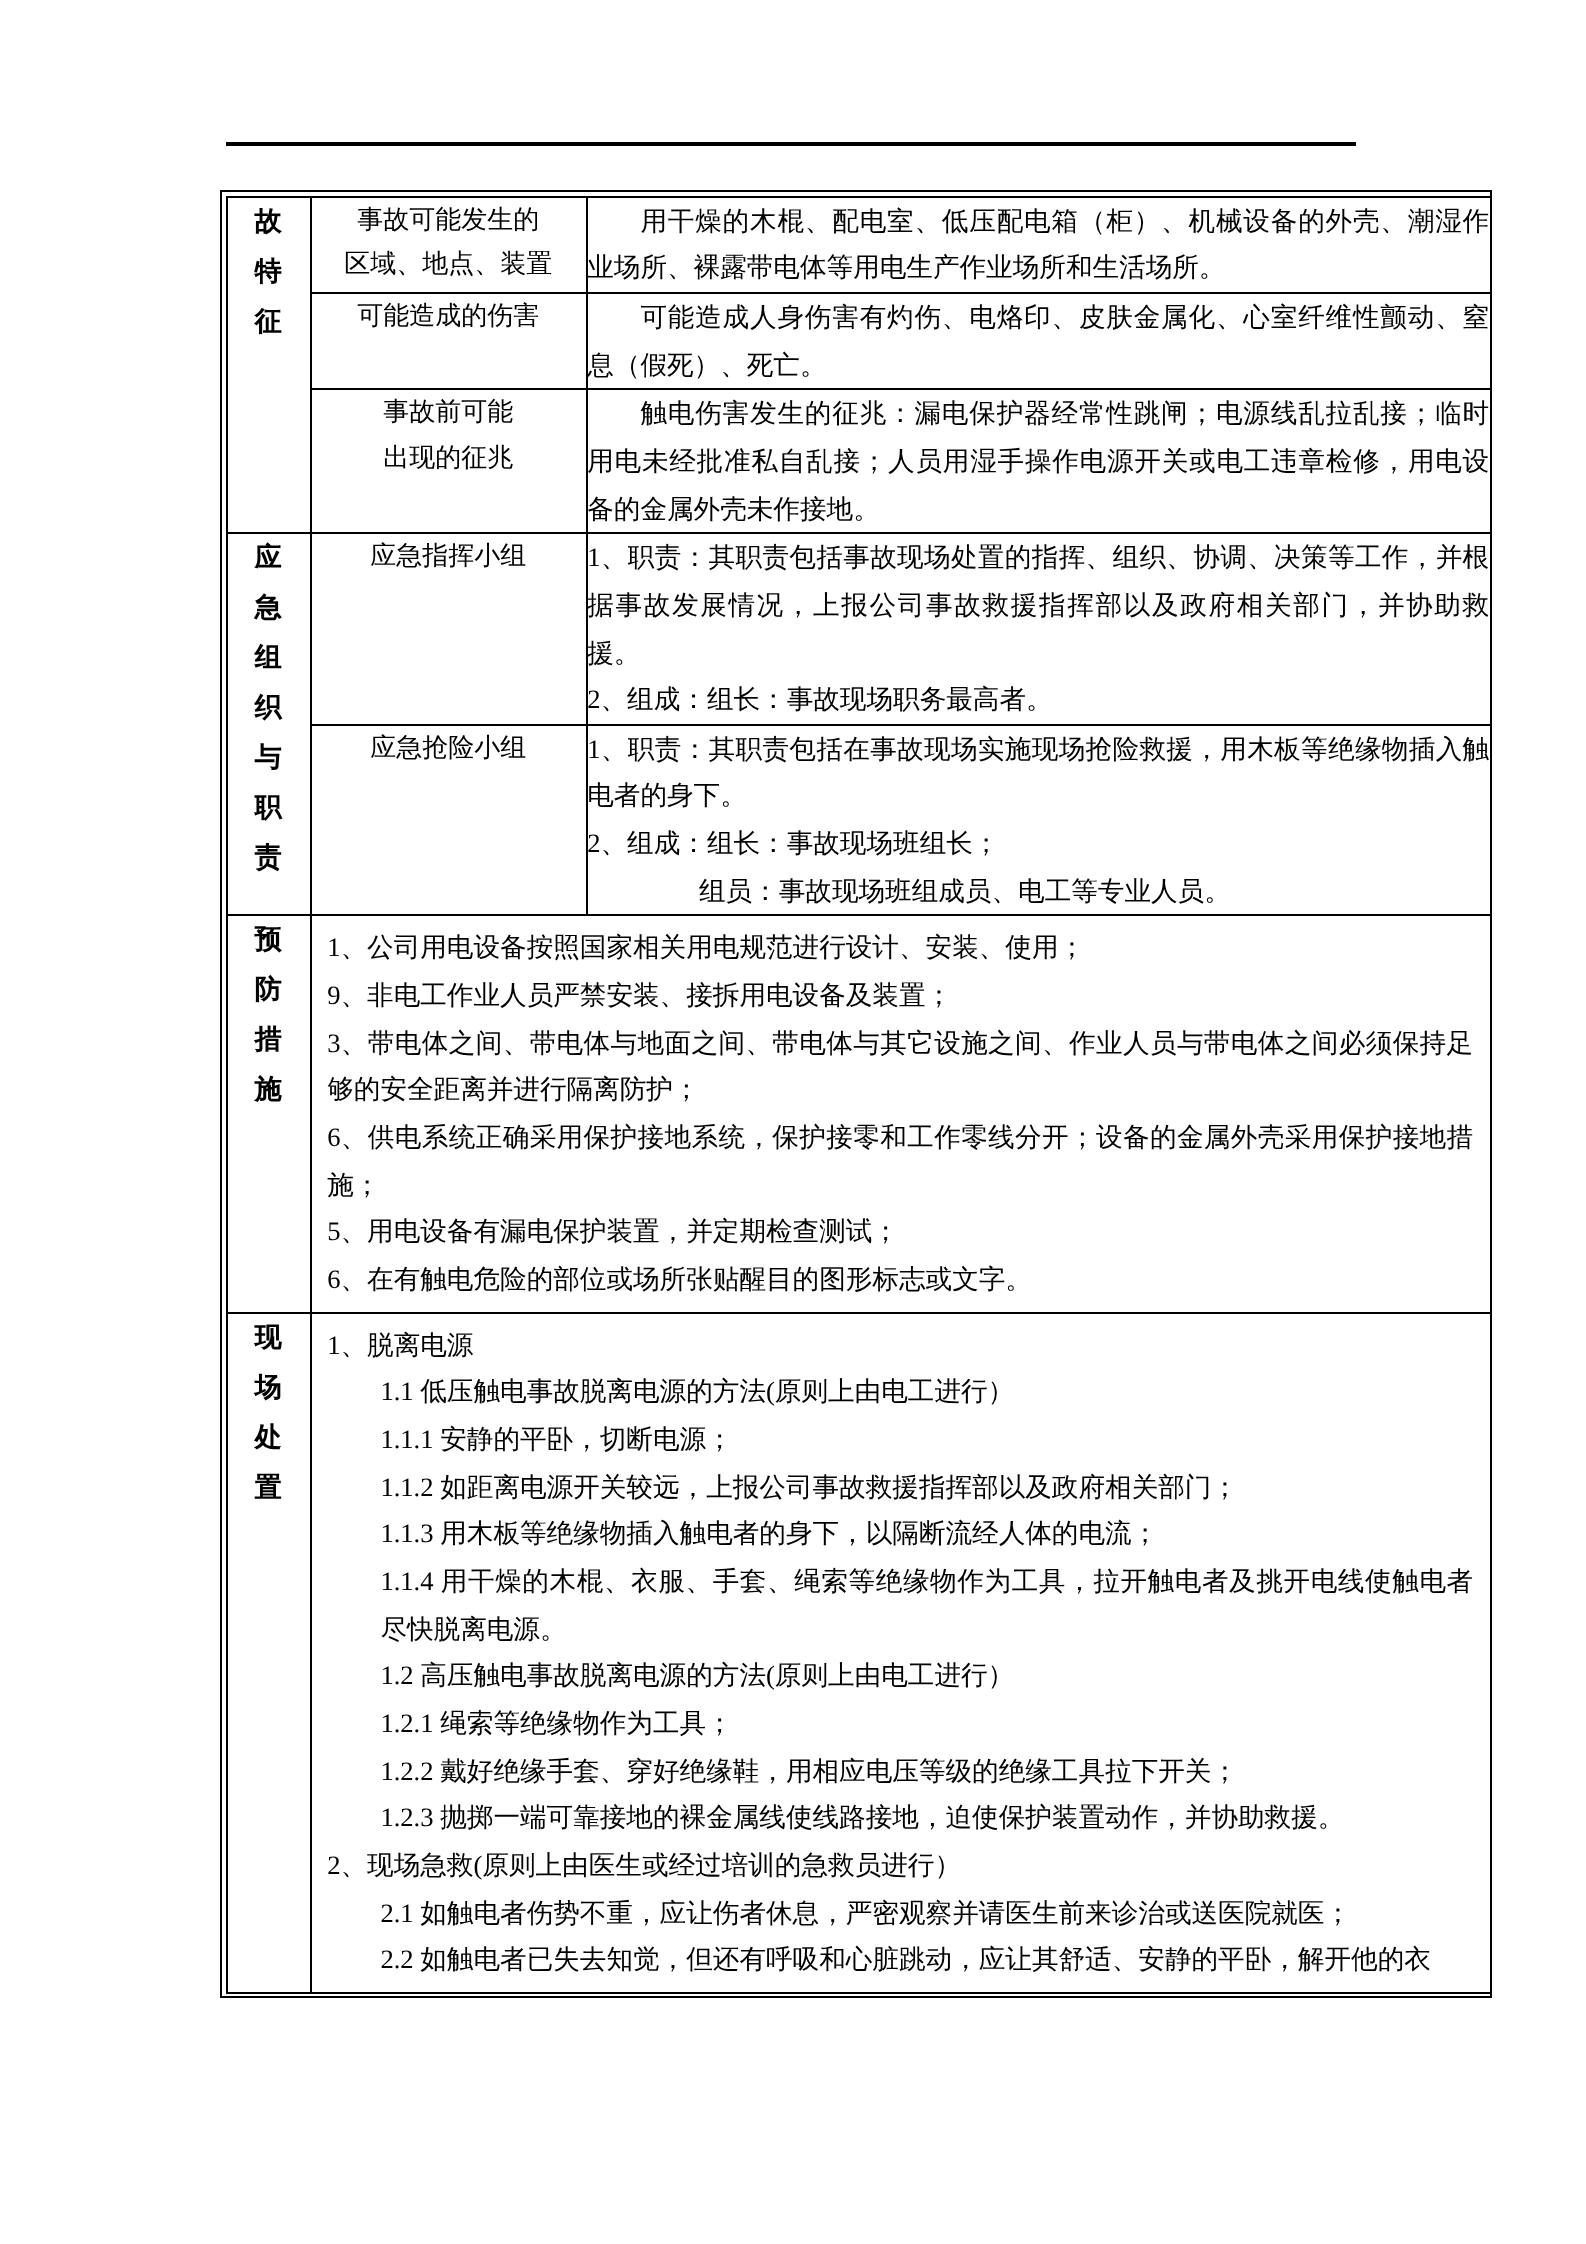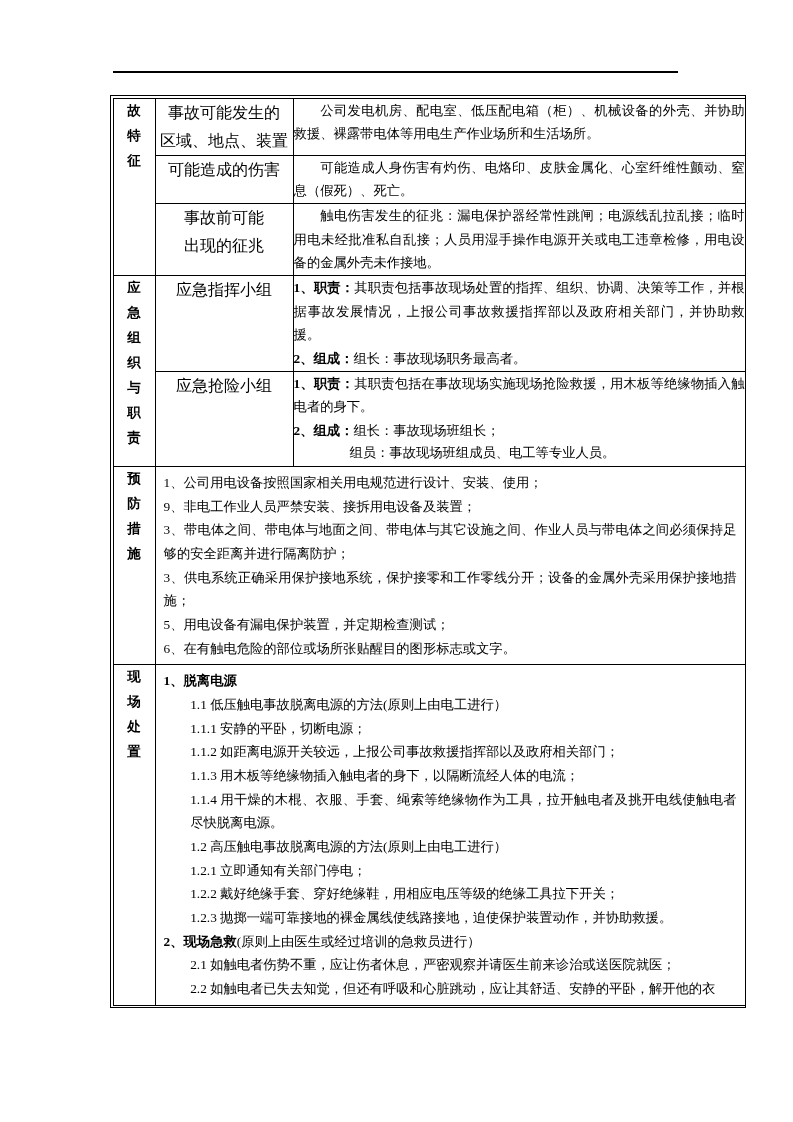--- a/index.html
+++ b/index.html
@@ -66,43 +66,43 @@
     line-height: 1.85;
     letter-spacing: 0;
     padding: 6px 2px;
   }
   .vlabel span { display: block; }
 
   
   .sublabel {
     text-align: center;
     vertical-align: middle;
-    font-size: 16px;
+    font-size: 13px;
     line-height: 1.75;
     padding: 8px 4px;
   }
   .sublabel span { display: block; }
 
   
   .body {
     font-size: 13.3px;
     line-height: 1.78;
     padding: 4px 7px 4px 7px;
     text-align: justify;
     text-justify: inter-ideograph;
   }
   .body p {
     margin: 0;
     text-indent: 0;
   }
   .body p.ind  { text-indent: 2em; }
   .body p.l1   { padding-left: 0em; }
   .body p.l2   { padding-left: 2.0em; }
-  .body p.l3   { padding-left: 4.2em; font-family: Liberation Mono, monospace; }
-  .body b { font-weight: bold; }
+  .body p.l3   { padding-left: 4.2em; }
+  .body b { font-weight: normal; }
 
   
   .body.wide { padding: 4px 8px 4px 8px; }
 </style>
 </head>
 <body>
 
 <div class="page">
 
   <div class="header-rule"></div>
@@ -120,21 +120,21 @@
           <td class="vlabel" rowspan="3">
             <span>故</span>
             <span>特</span>
             <span>征</span>
           </td>
           <td class="sublabel">
             <span>事故可能发生的</span>
             <span>区域、地点、装置</span>
           </td>
           <td class="body">
-            <p class="ind">公司发电机房、配电室、低压配电箱（柜）、机械设备的外壳、并协助救援、裸露带电体等用电生产作业场所和生活场所。</p>
+            <p class="ind">用干燥的木棍、配电室、低压配电箱（柜）、机械设备的外壳、潮湿作业场所、裸露带电体等用电生产作业场所和生活场所。</p>
           </td>
         </tr>
 
         <tr>
           <td class="sublabel">
             <span>可能造成的伤害</span>
           </td>
           <td class="body">
             <p class="ind">可能造成人身伤害有灼伤、电烙印、皮肤金属化、心室纤维性颤动、窒息（假死）、死亡。</p>
           </td>
@@ -184,42 +184,42 @@
           <td class="vlabel">
             <span>预</span>
             <span>防</span>
             <span>措</span>
             <span>施</span>
           </td>
           <td class="body wide" colspan="2">
             <p class="l1">1、公司用电设备按照国家相关用电规范进行设计、安装、使用；</p>
             <p class="l1">9、非电工作业人员严禁安装、接拆用电设备及装置；</p>
             <p class="l1">3、带电体之间、带电体与地面之间、带电体与其它设施之间、作业人员与带电体之间必须保持足够的安全距离并进行隔离防护；</p>
-            <p class="l1">3、供电系统正确采用保护接地系统，保护接零和工作零线分开；设备的金属外壳采用保护接地措施；</p>
+            <p class="l1">6、供电系统正确采用保护接地系统，保护接零和工作零线分开；设备的金属外壳采用保护接地措施；</p>
             <p class="l1">5、用电设备有漏电保护装置，并定期检查测试；</p>
             <p class="l1">6、在有触电危险的部位或场所张贴醒目的图形标志或文字。</p>
           </td>
         </tr>
 
         <tr>
           <td class="vlabel">
             <span>现</span>
             <span>场</span>
             <span>处</span>
             <span>置</span>
           </td>
           <td class="body wide" colspan="2">
             <p class="l1"><b>1、脱离电源</b><span></span></p>
             <p class="l2">1.1 低压触电事故脱离电源的方法(原则上由电工进行）</p>
             <p class="l2">1.1.1 安静的平卧，切断电源；</p>
             <p class="l2">1.1.2 如距离电源开关较远，上报公司事故救援指挥部以及政府相关部门；</p>
             <p class="l2">1.1.3 用木板等绝缘物插入触电者的身下，以隔断流经人体的电流；</p>
             <p class="l2">1.1.4 用干燥的木棍、衣服、手套、绳索等绝缘物作为工具，拉开触电者及挑开电线使触电者尽快脱离电源。</p>
             <p class="l2">1.2 高压触电事故脱离电源的方法(原则上由电工进行）</p>
-            <p class="l2">1.2.1 立即通知有关部门停电；</p>
+            <p class="l2">1.2.1 绳索等绝缘物作为工具；</p>
             <p class="l2">1.2.2 戴好绝缘手套、穿好绝缘鞋，用相应电压等级的绝缘工具拉下开关；</p>
             <p class="l2">1.2.3 抛掷一端可靠接地的裸金属线使线路接地，迫使保护装置动作，并协助救援。</p>
             <p class="l1"><b>2、现场急救</b><span>(原则上由医生或经过培训的急救员进行）</span></p>
             <p class="l2">2.1 如触电者伤势不重，应让伤者休息，严密观察并请医生前来诊治或送医院就医；</p>
             <p class="l2">2.2 如触电者已失去知觉，但还有呼吸和心脏跳动，应让其舒适、安静的平卧，解开他的衣</p>
           </td>
         </tr>
 
       </tbody>
     </table>

